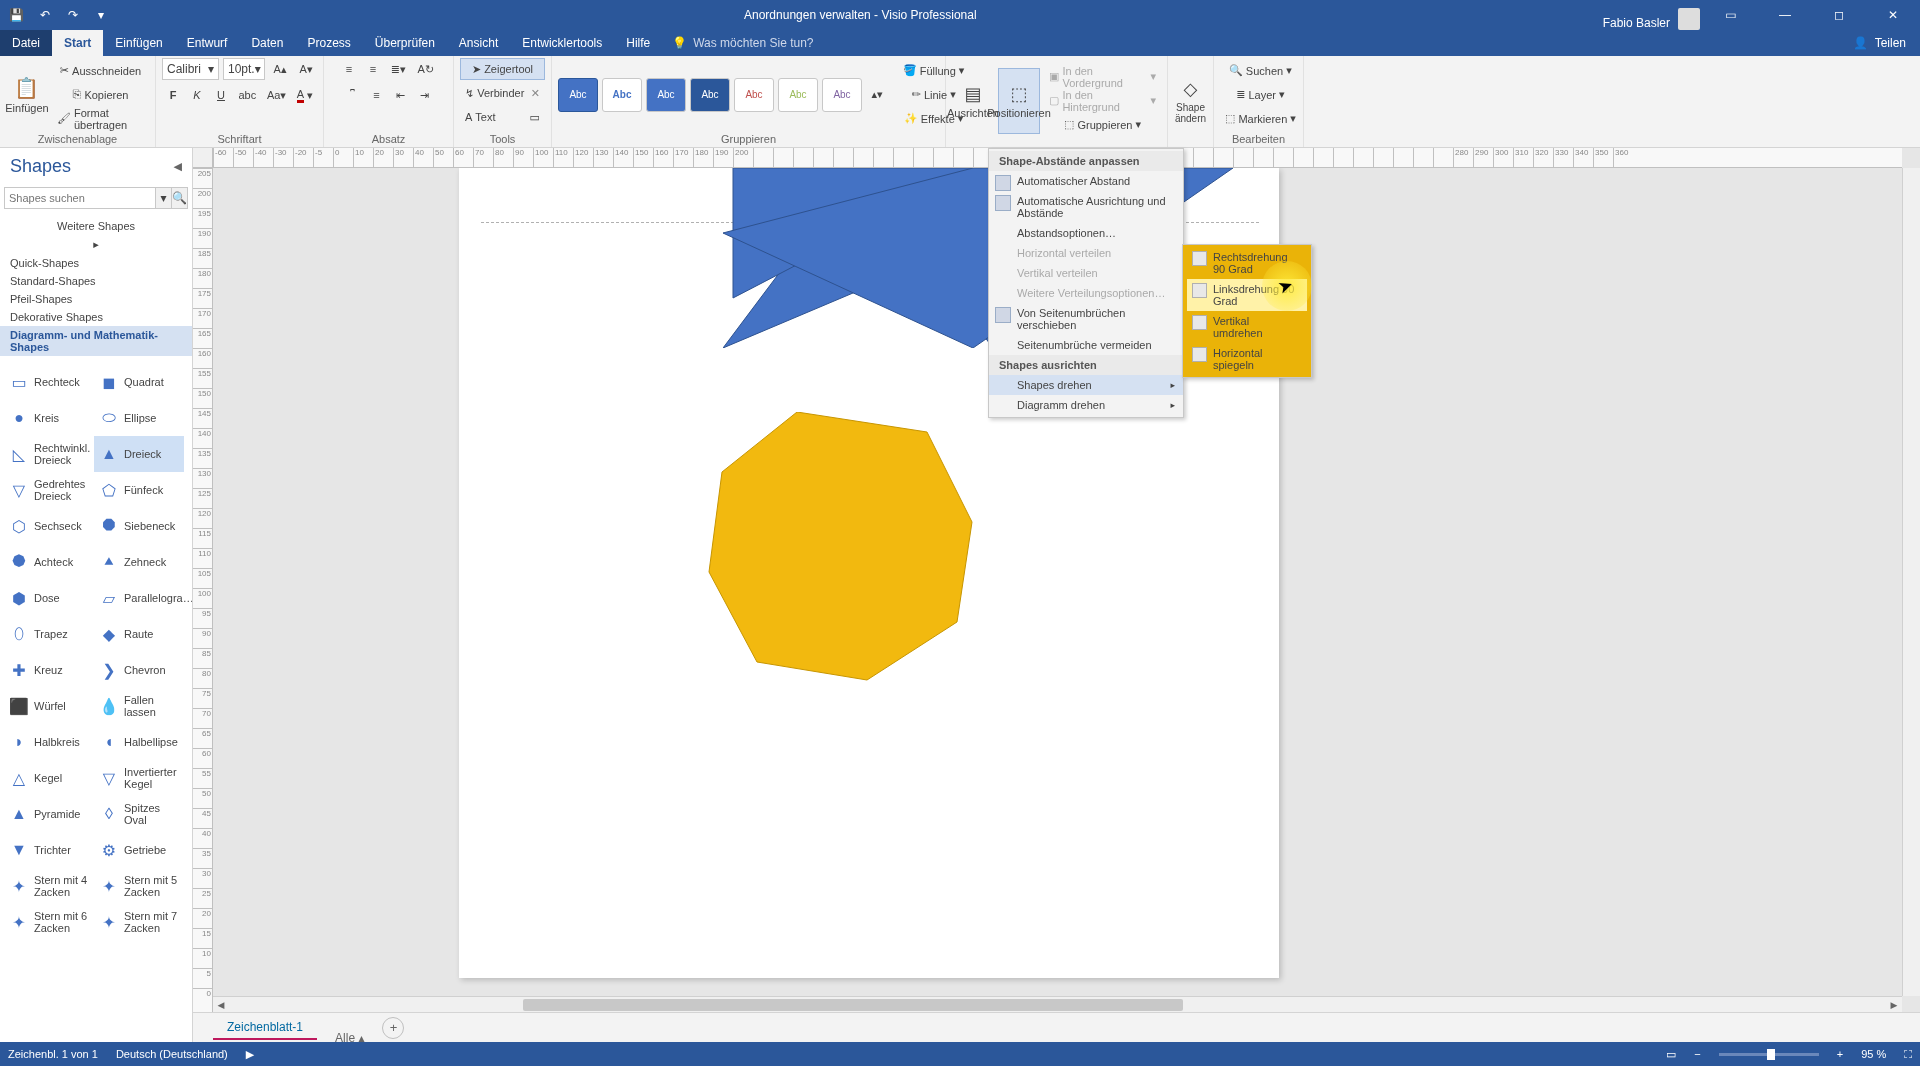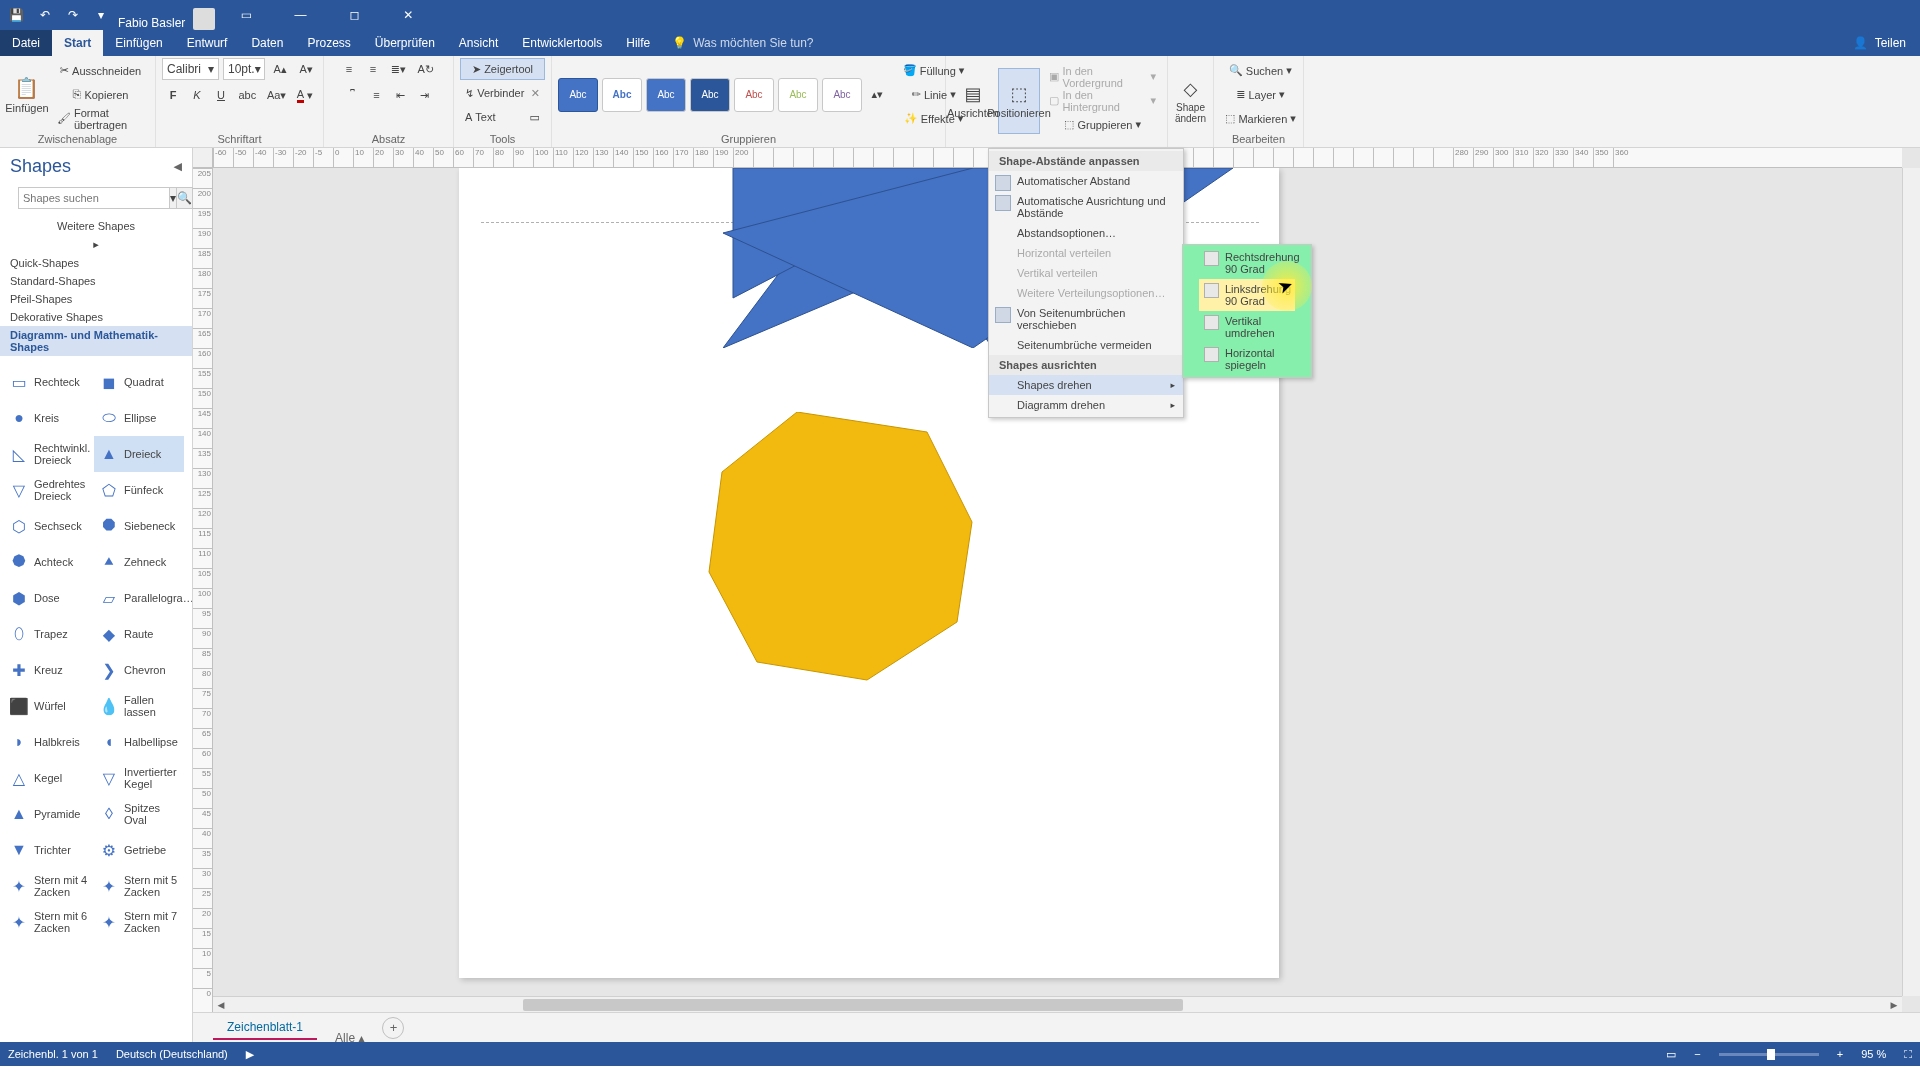--- a/index.html
+++ b/index.html
@@ -43,32 +43,32 @@
 .col { display: flex; flex-direction: column; gap: 2px; }
 
 
 .dropdown { position: absolute; top: 92px; left: 988px; width: 196px; background: #f3f3f3; border: 1px solid #c8c8c8; box-shadow: 2px 2px 4px rgba(0,0,0,0.2); z-index: 50; padding: 2px 0; }
 .dd-header { padding: 4px 10px; font-size: 11px; font-weight: bold; color: #555; background: #eaeaea; }
 .dd-item { padding: 4px 10px 4px 28px; font-size: 11px; display: flex; align-items: center; position: relative; }
 .dd-item.hasicon::before { content: ""; position: absolute; left: 6px; top: 4px; width: 14px; height: 14px; background: #d0d7e5; border: 1px solid #9aadc7; }
 .dd-item.disabled { color: #aaa; }
 .dd-item.active { background: #d5e1f2; }
 .dd-item .arrow { position: absolute; right: 8px; font-size: 9px; }
-.submenu { position: absolute; top: 188px; left: 1182px; width: 130px; background: #86efac; border: 1px solid #c8c8c8; box-shadow: 2px 2px 4px rgba(0,0,0,0.2); z-index: 51; padding: 2px 16px; }
+.submenu { position: absolute; top: 188px; left: 1182px; width: 130px; background: #eab308; border: 1px solid #c8c8c8; box-shadow: 2px 2px 4px rgba(0,0,0,0.2); z-index: 51; padding: 2px 4px; }
 .sm-item { padding: 4px 8px 4px 26px; font-size: 11px; position: relative; }
 .sm-item::before { content: ""; position: absolute; left: 5px; top: 4px; width: 13px; height: 13px; background: #e8e8e8; border: 1px solid #b0b0b0; }
 .sm-item.hl { background: #fff2a8; }
 .cursor-hl { position: absolute; z-index: 52; width: 50px; height: 50px; border-radius: 50%; background: radial-gradient(rgba(255,235,59,0.9), rgba(255,235,59,0)); pointer-events: none; }
 .cursor-arrow { position: absolute; z-index: 53; font-size: 18px; color: #000; pointer-events: none; transform: rotate(-20deg); }
 
 
 .mainrow { display: flex; height: 894px; }
 .shapes-panel { width: 193px; background: #fff; border-right: 1px solid #d4d4d4; display: flex; flex-direction: column; }
 .shapes-panel .hdr { padding: 8px 10px 6px; font-size: 18px; color: #2b579a; display: flex; justify-content: space-between; align-items: center; }
-.shapes-panel .search { margin: 4px 18px; display: flex; }
+.shapes-panel .search { margin: 4px 4px; display: flex; }
 .shapes-panel .search input { flex: 1; height: 22px; border: 1px solid #c8c8c8; padding: 0 4px; font-size: 11px; }
 .shapes-panel .search .sbtn { width: 22px; height: 22px; border: 1px solid #c8c8c8; border-left: none; background: #f0f0f0; display: flex; align-items: center; justify-content: center; }
 .stencil-list { padding: 4px 0; }
 .stencil { padding: 3px 10px; font-size: 11px; color: #444; cursor: pointer; }
 .stencil.more { display: flex; align-items: center; gap: 6px; flex-direction: column; }
 .stencil.active { background: #d5e1f2; color: #2b579a; font-weight: bold; }
 .shape-grid { flex: 1; overflow: auto; padding: 4px; }
 .shape-row { display: flex; }
 .shape-cell { width: 90px; height: 36px; display: flex; align-items: center; gap: 4px; padding: 2px 4px; font-size: 11px; }
 .shape-cell.sel { background: #cfe0f5; }
@@ -105,20 +105,21 @@
 </head>
 <body>
 
 <div class="titlebar">
   <div class="qat">
     <div class="qat-btn">💾</div>
     <div class="qat-btn">↶</div>
     <div class="qat-btn">↷</div>
     <div class="qat-btn">▾</div>
   </div>
+  <div class="title">Anordnungen verwalten - Visio Professional</div>
   <div class="user">
     <span>Fabio Basler</span>
     <div class="avatar"></div>
     <div class="winctl">▭</div>
     <div class="winctl">—</div>
     <div class="winctl">◻</div>
     <div class="winctl">✕</div>
   </div>
 </div>
 

